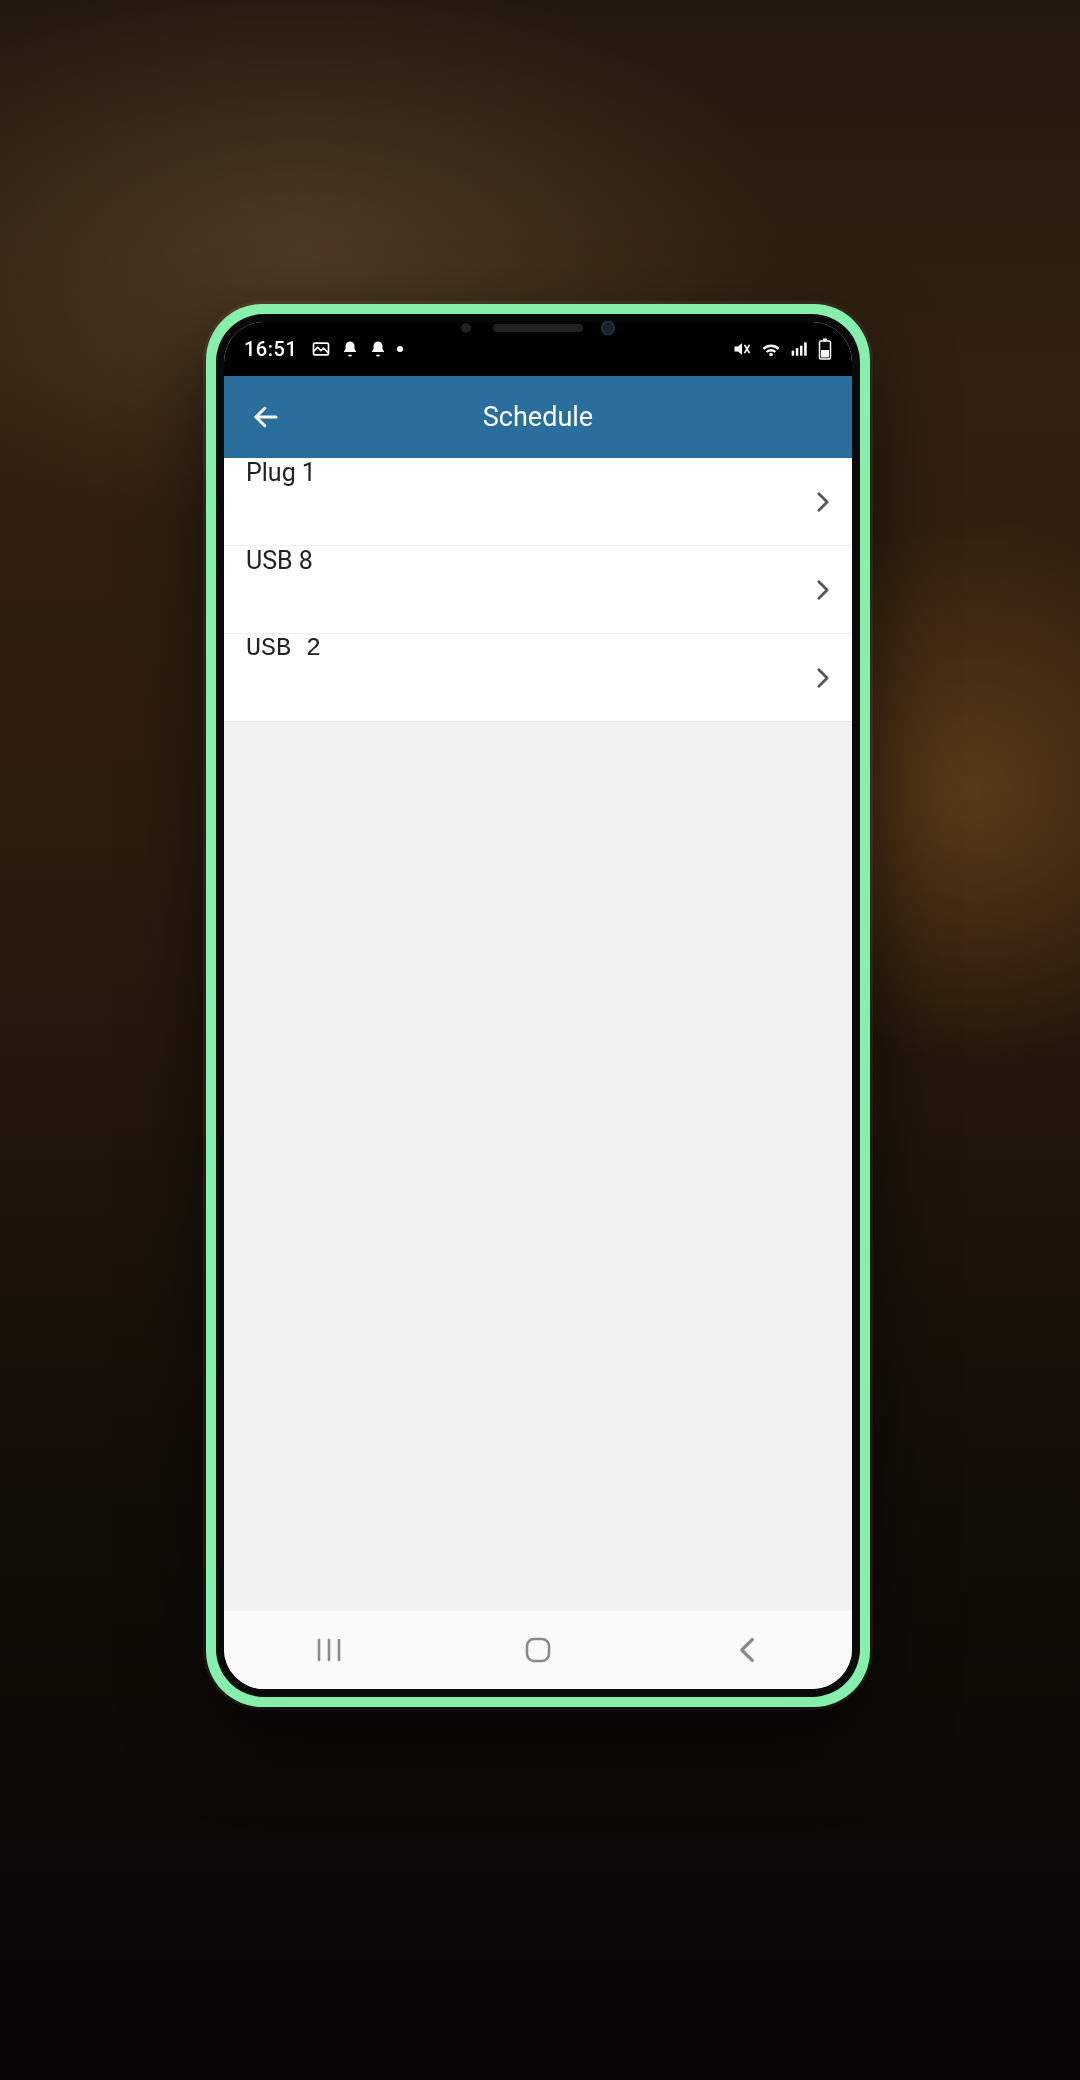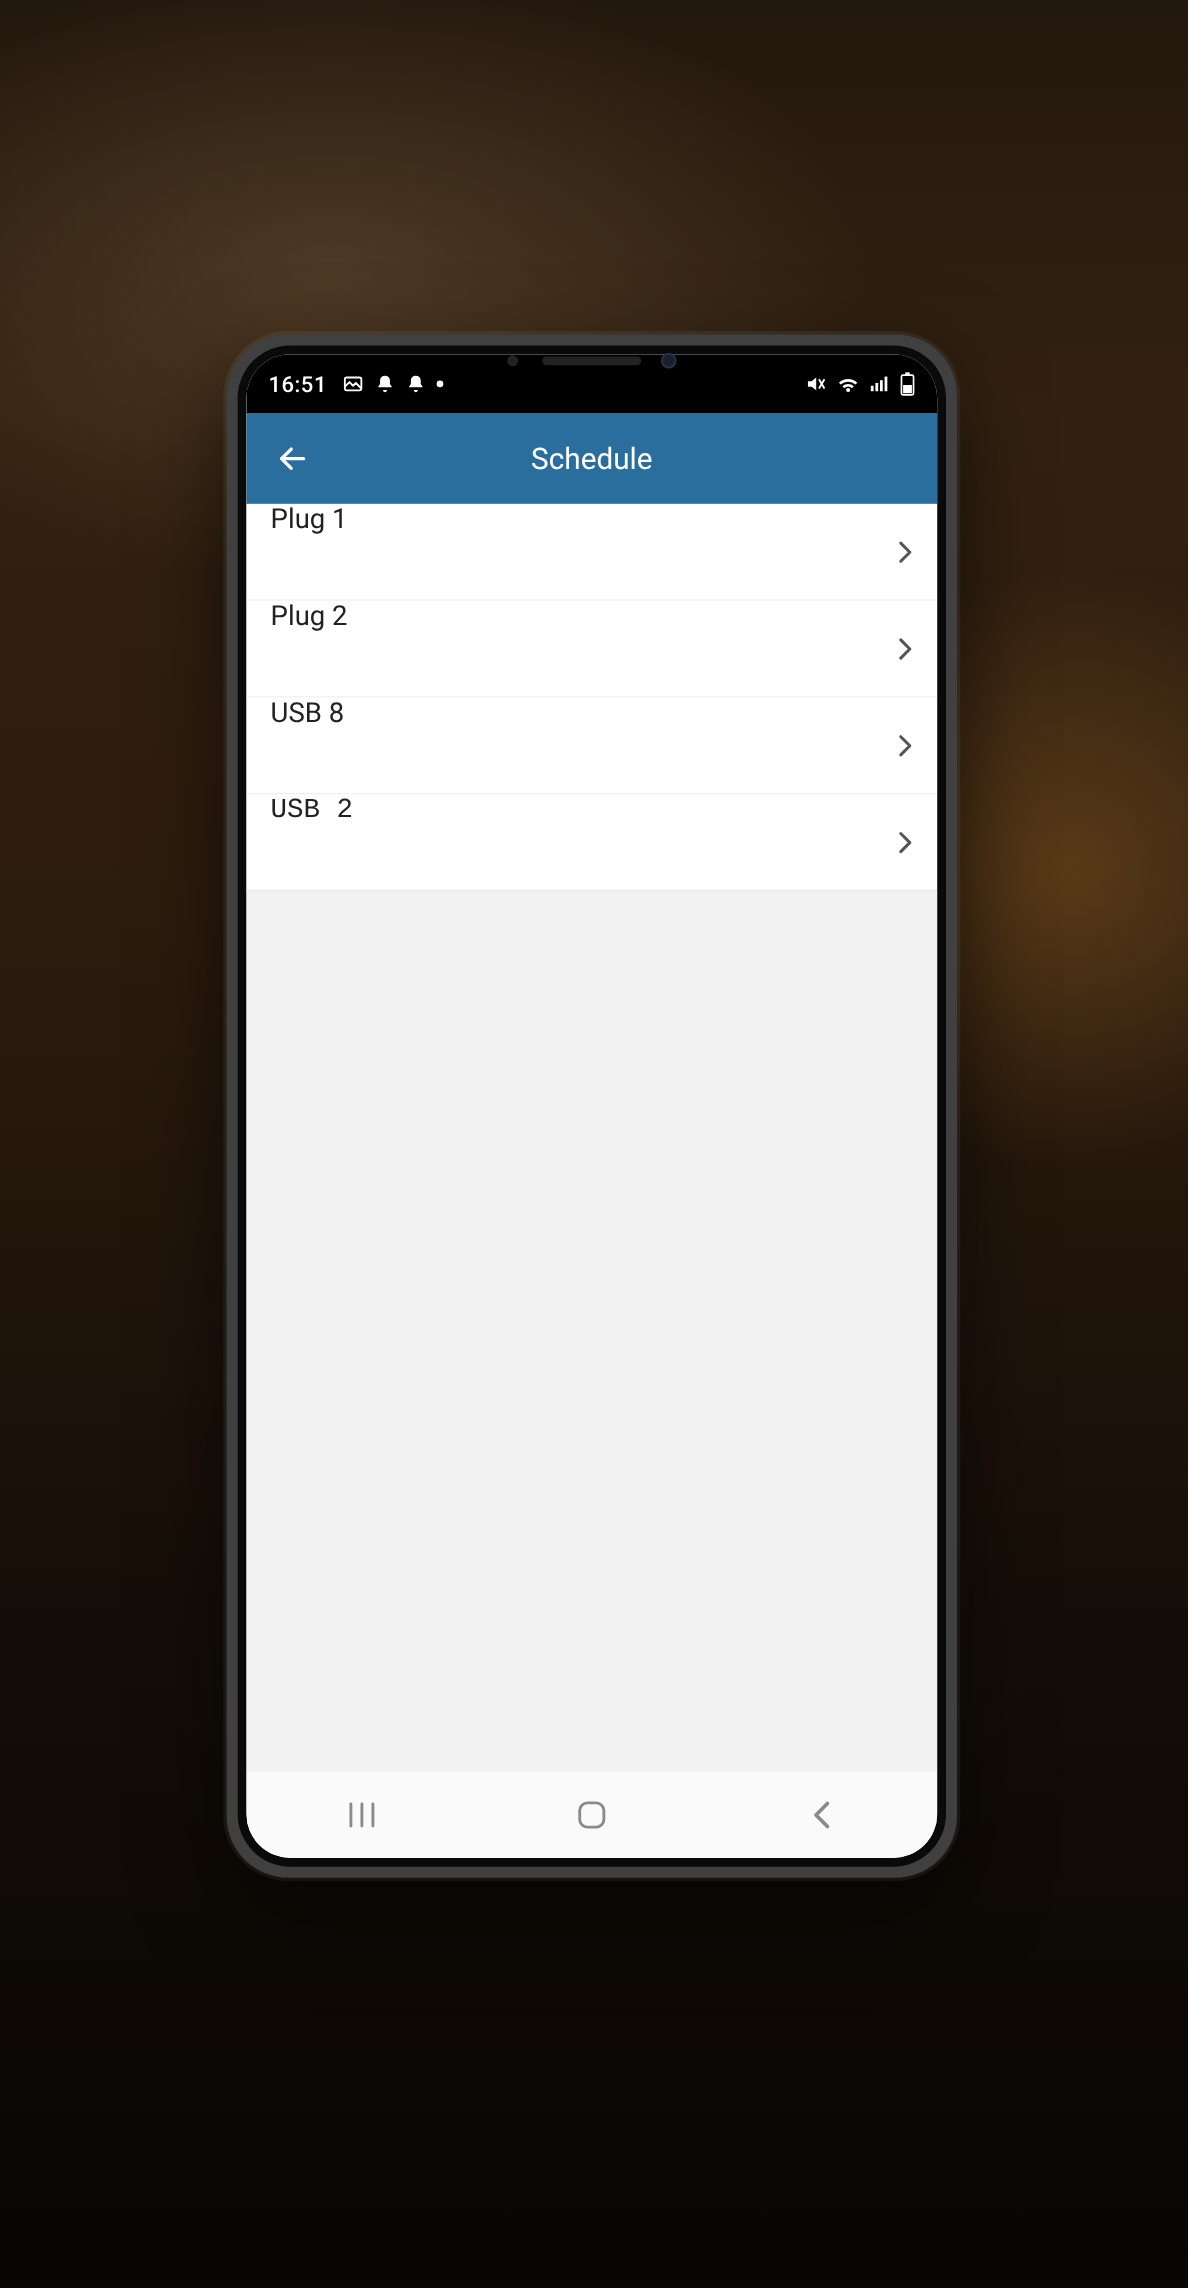--- a/index.html
+++ b/index.html
@@ -29,21 +29,21 @@
       linear-gradient(180deg, rgba(0,0,0,0.25) 0%, rgba(0,0,0,0.25) 100%);
   }
 
   .phone {
     position: absolute;
     left: 206px;
     top: 304px;
     width: 664px;
     height: 1403px;
     border-radius: 56px;
-    background: #404040;
+    background: #86efac;
     box-shadow: 0 0 0 3px rgba(255,255,255,0.06), 0 30px 80px rgba(0,0,0,0.6);
     padding: 10px;
   }
   .phone-outer {
     width: 100%; height: 100%;
     border-radius: 48px;
     background: #0a0a0a;
     padding: 8px;
   }
   .screen {
@@ -223,28 +223,20 @@
       <div class="list">
         <div class="row">
           <span class="row-label">Plug 1</span>
           <span class="ico chev">
             <svg width="14" height="22" viewBox="0 0 10 16" fill="none" stroke="#555" stroke-width="2" stroke-linecap="round" stroke-linejoin="round">
                 <polyline points="2 2 8 8 2 14"></polyline>
               </svg>
           </span>
         </div>
         <div class="row">
-          <span class="row-label">Plug 2</span>
-          <span class="ico chev">
-            <svg width="14" height="22" viewBox="0 0 10 16" fill="none" stroke="#555" stroke-width="2" stroke-linecap="round" stroke-linejoin="round">
-                <polyline points="2 2 8 8 2 14"></polyline>
-              </svg>
-          </span>
-        </div>
-        <div class="row">
           <span class="row-label">USB 8</span>
           <span class="ico chev">
             <svg width="14" height="22" viewBox="0 0 10 16" fill="none" stroke="#555" stroke-width="2" stroke-linecap="round" stroke-linejoin="round">
                 <polyline points="2 2 8 8 2 14"></polyline>
               </svg>
           </span>
         </div>
         <div class="row">
           <span class="row-label">USB 2</span>
           <span class="ico chev">

